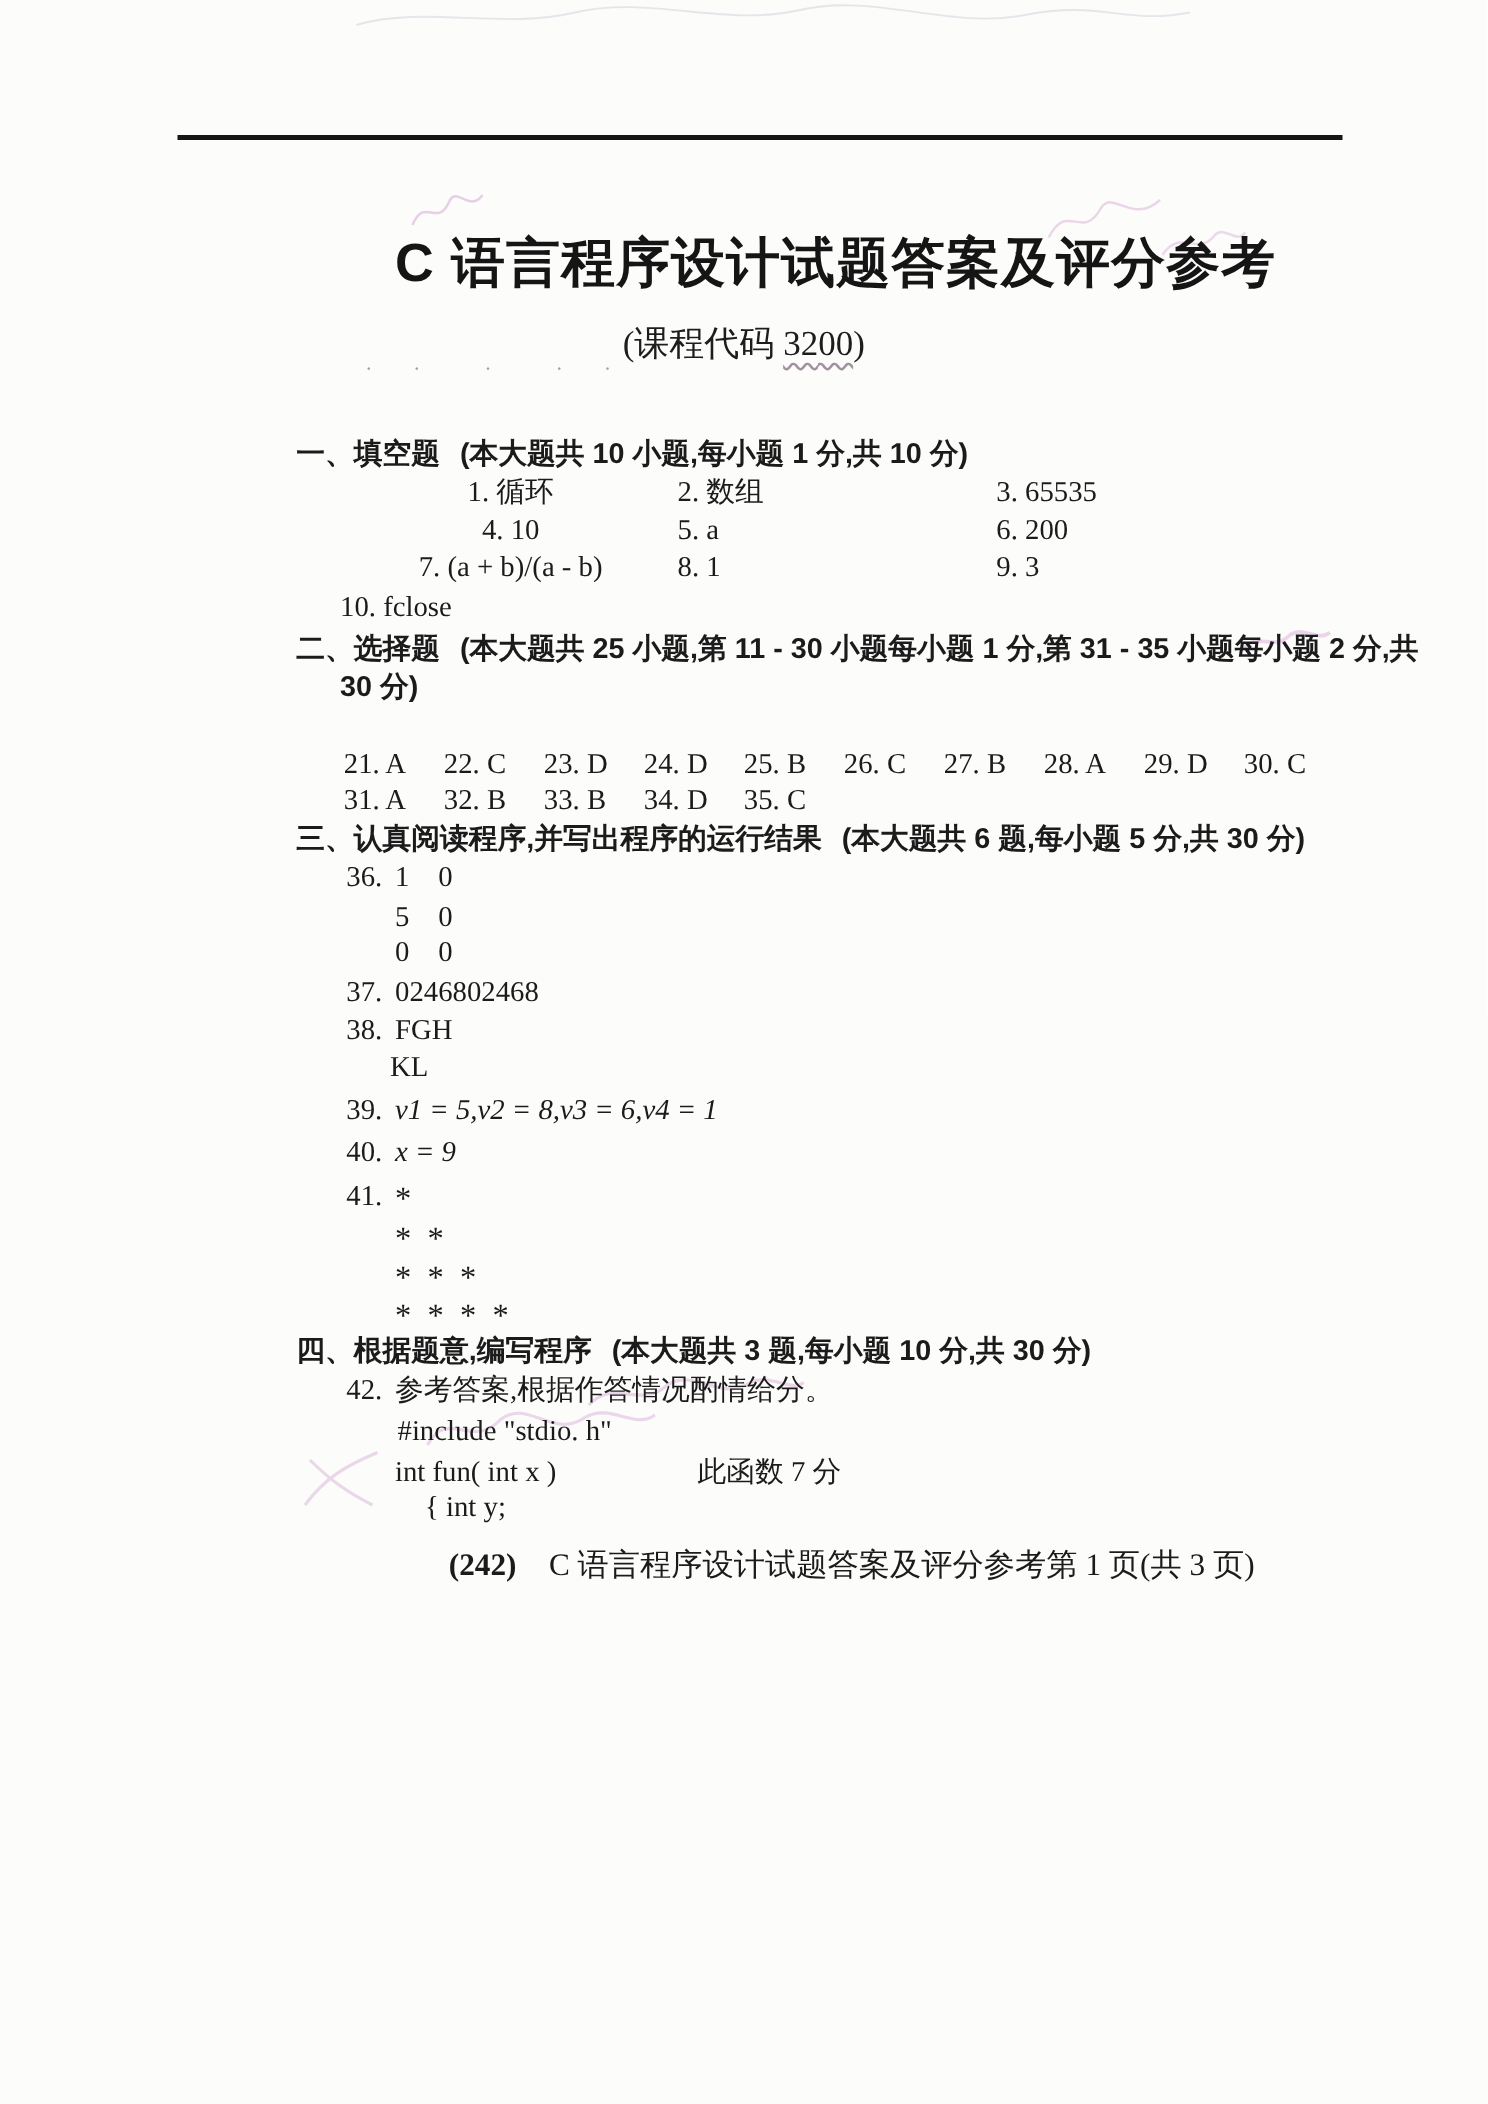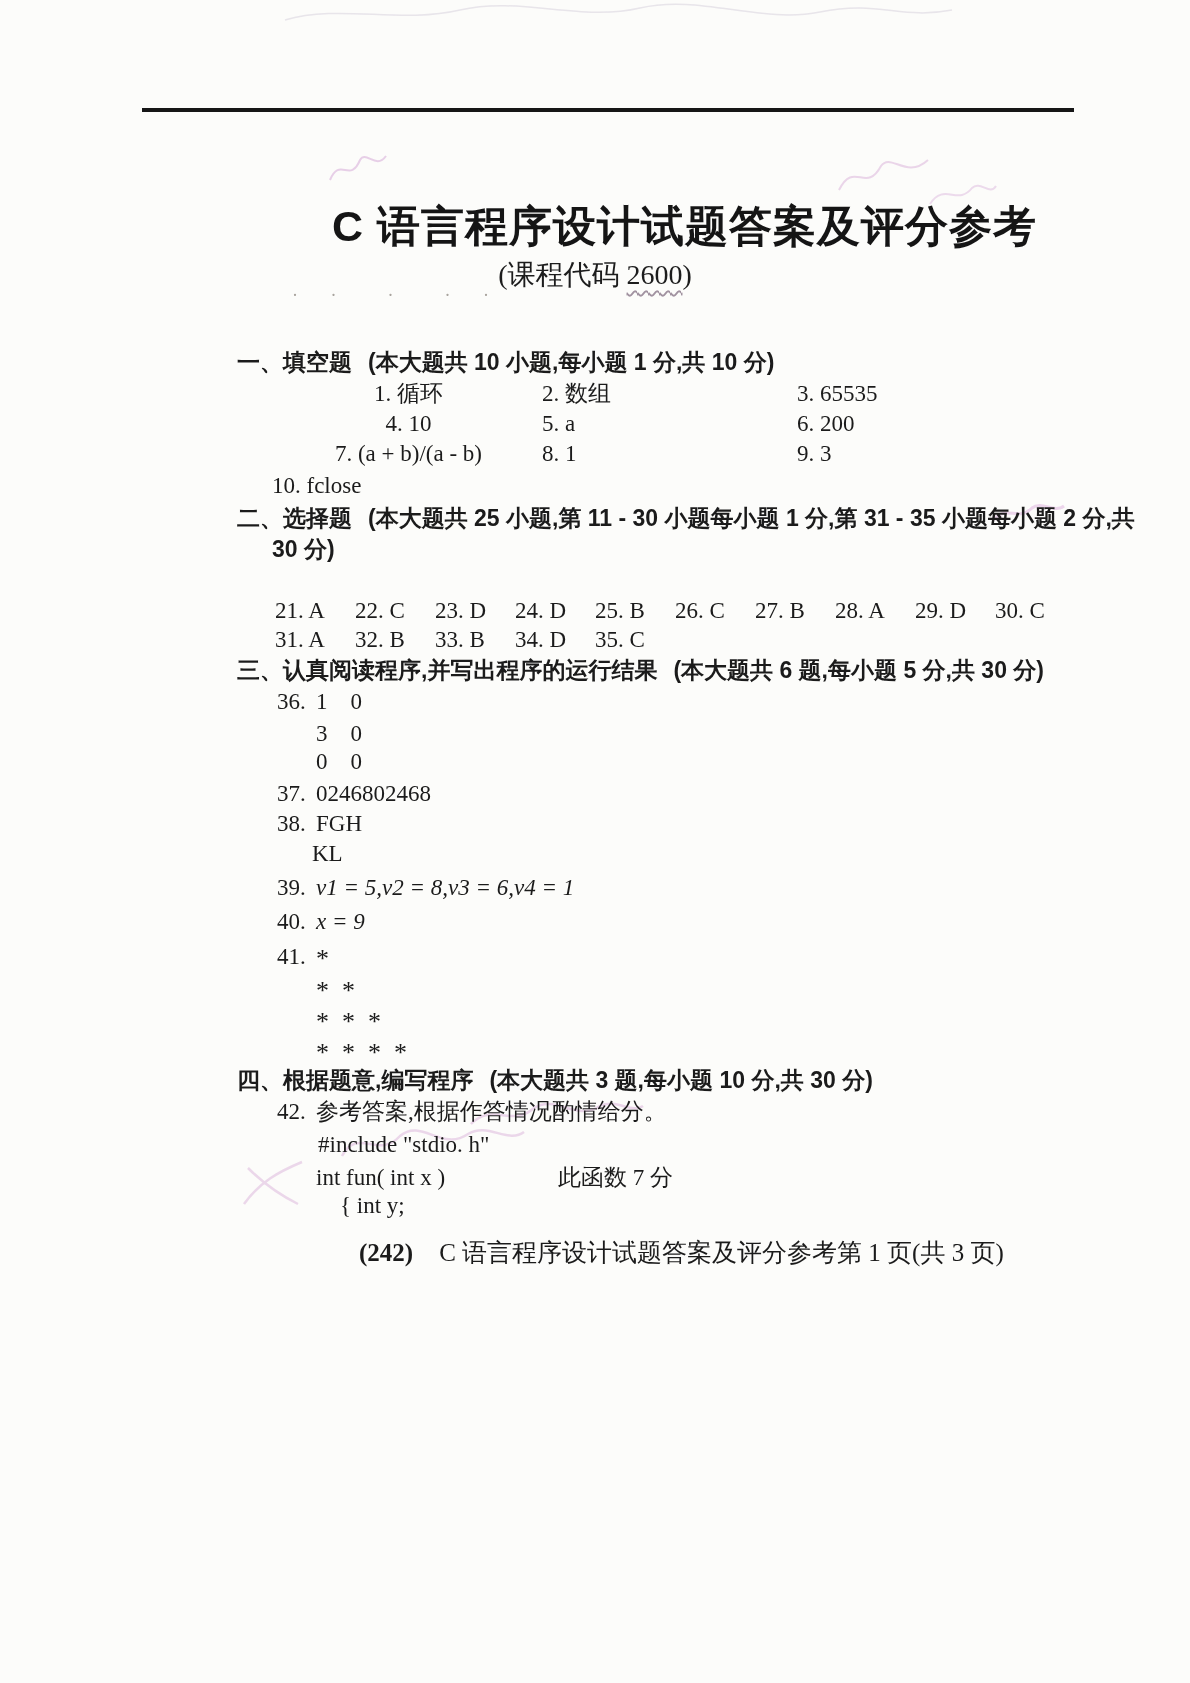--- a/index.html
+++ b/index.html
@@ -1,21 +1,21 @@
 <!DOCTYPE html>
 <html><head>
 <meta charset="utf-8">
 <style>
   html,body{margin:0;padding:0;background:#ffffff;}
   .page{position:relative;width:1190px;height:1683px;background:#fcfcfa;
         font-family:"Liberation Serif",serif;color:#1b1b1b;overflow:hidden;}
   .line{position:absolute;white-space:pre;font-size:23px;line-height:1.25;}
   .hei{font-family:"Liberation Sans",sans-serif;font-weight:700;}
   .rule{position:absolute;top:108px;left:142px;width:932px;height:4px;background:#161616;}
-  .title{position:absolute;top:182px;left:316px;margin:16px;font-size:43px;letter-spacing:1px;
+  .title{position:absolute;top:182px;left:316px;margin:0;font-size:43px;letter-spacing:1px;
          font-weight:900;white-space:pre;color:#151515;}
   .subtitle{position:absolute;top:256px;left:0;width:1190px;text-align:center;
             font-size:28px;white-space:pre;color:#1d1d1d;}
   .wavy{text-decoration:underline wavy rgba(100,75,100,.6);text-decoration-thickness:1.5px;
         text-underline-offset:6px;}
   .dots{color:#a9a49e;letter-spacing:14px;font-size:18px;}
   .note{margin-left:16px;}
   .num{display:inline-block;min-width:39px;}
   .cell1{display:inline-block;width:267px;text-align:center;}
   .cell2{display:inline-block;width:255px;}
@@ -55,21 +55,21 @@
     <path d="M4,34 C20,4 40,38 62,14 C84,-4 104,30 130,12 C150,0 170,22 186,10" fill="none" stroke="#cf9ad0" stroke-opacity="0.38" stroke-width="2.5"></path>
   </svg>
   <svg class="art" style="top:1158px;left:238px" width="70" height="52" viewBox="0 0 70 52">
     <path d="M6,46 C22,24 40,14 64,4 M10,10 C26,26 40,36 60,46" fill="none" stroke="#cf9ad0" stroke-opacity="0.38" stroke-width="2.5"></path>
   </svg>
 
   <div class="rule"></div>
 
   <h1 class="title hei">C 语言程序设计试题答案及评分参考</h1>
 
-  <div class="subtitle"><span>(课程代码 </span><span class="wavy">2600</span><span>)</span></div>
+  <div class="subtitle"><span>(课程代码 </span><span class="wavy">3200</span><span>)</span></div>
 
   <div class="line dots" style="top:284px;left:292px">· ·  ·  · ·</div>
 
   <div class="line hei" style="top:348px;left:237px"><span>一、填空题</span><span class="note">(本大题共 10 小题,每小题 1 分,共 10 分)</span></div>
 
   <div class="line" style="top:380px;left:275px"><span class="cell1">1. 循环</span><span class="cell2">2. 数组</span><span>3. 65535</span></div>
 
   <div class="line" style="top:410px;left:275px"><span class="cell1">4. 10</span><span class="cell2">5. a</span><span>6. 200</span></div>
 
   <div class="line" style="top:440px;left:275px"><span class="cell1">7. (a + b)/(a - b)</span><span class="cell2">8. 1</span><span>9. 3</span></div>
@@ -80,21 +80,21 @@
   <div class="line hei" style="top:535px;left:272px">30 分)</div>
 
 
   <div class="line mc" style="top:597px;left:275px"><span>21. A</span><span>22. C</span><span>23. D</span><span>24. D</span><span>25. B</span><span>26. C</span><span>27. B</span><span>28. A</span><span>29. D</span><span>30. C</span></div>
 
   <div class="line mc" style="top:626px;left:275px"><span>31. A</span><span>32. B</span><span>33. B</span><span>34. D</span><span>35. C</span></div>
 
   <div class="line hei" style="top:656px;left:237px"><span>三、认真阅读程序,并写出程序的运行结果</span><span class="note">(本大题共 6 题,每小题 5 分,共 30 分)</span></div>
 
   <div class="line" style="top:688px;left:277px"><span class="num">36.</span><span>1    0</span></div>
-  <div class="line" style="top:720px;left:316px">3    0</div>
+  <div class="line" style="top:720px;left:316px">5    0</div>
   <div class="line" style="top:748px;left:316px">0    0</div>
 
   <div class="line" style="top:780px;left:277px"><span class="num">37.</span><span>0246802468</span></div>
 
   <div class="line" style="top:810px;left:277px"><span class="num">38.</span><span>FGH</span></div>
   <div class="line" style="top:840px;left:312px">KL</div>
 
   <div class="line" style="top:874px;left:277px"><span class="num">39.</span><span class="math">v1 = 5,v2 = 8,v3 = 6,v4 = 1</span></div>
 
   <div class="line" style="top:908px;left:277px"><span class="num">40.</span><span class="math">x = 9</span></div>

